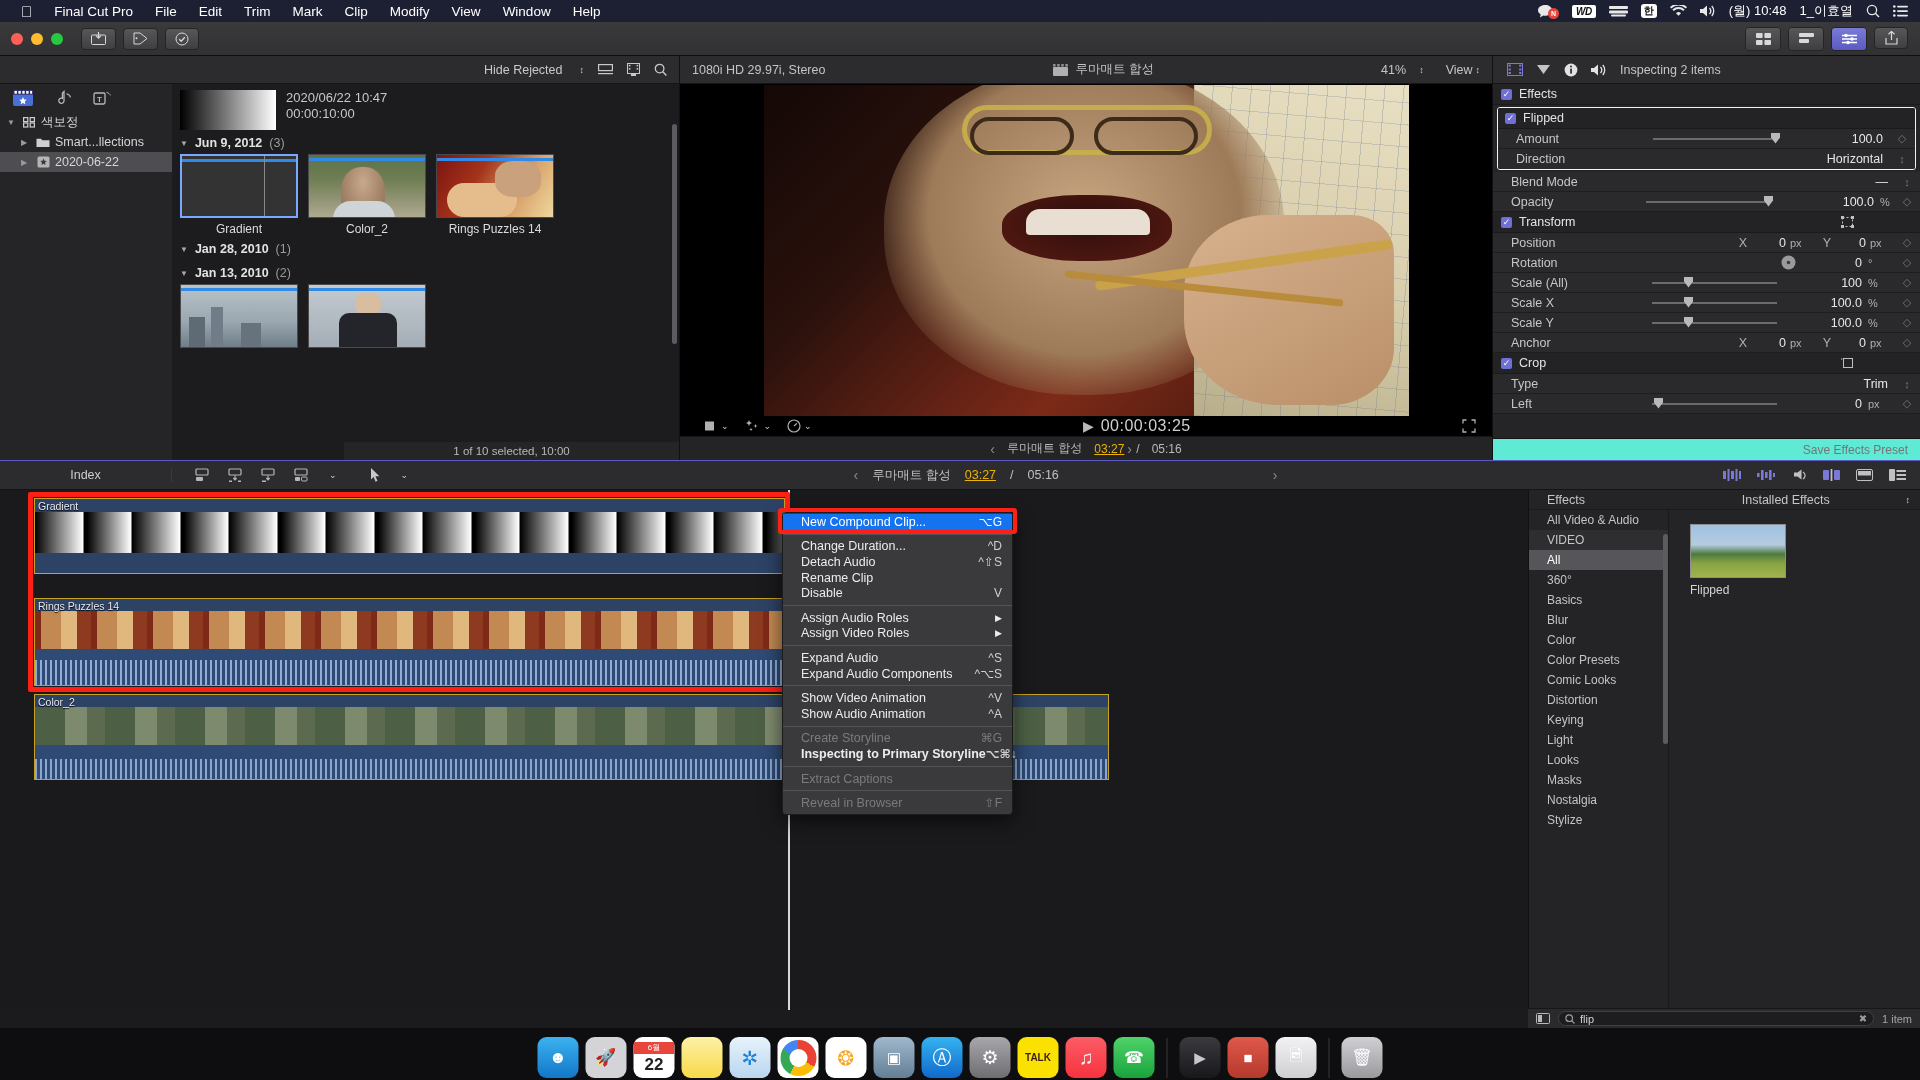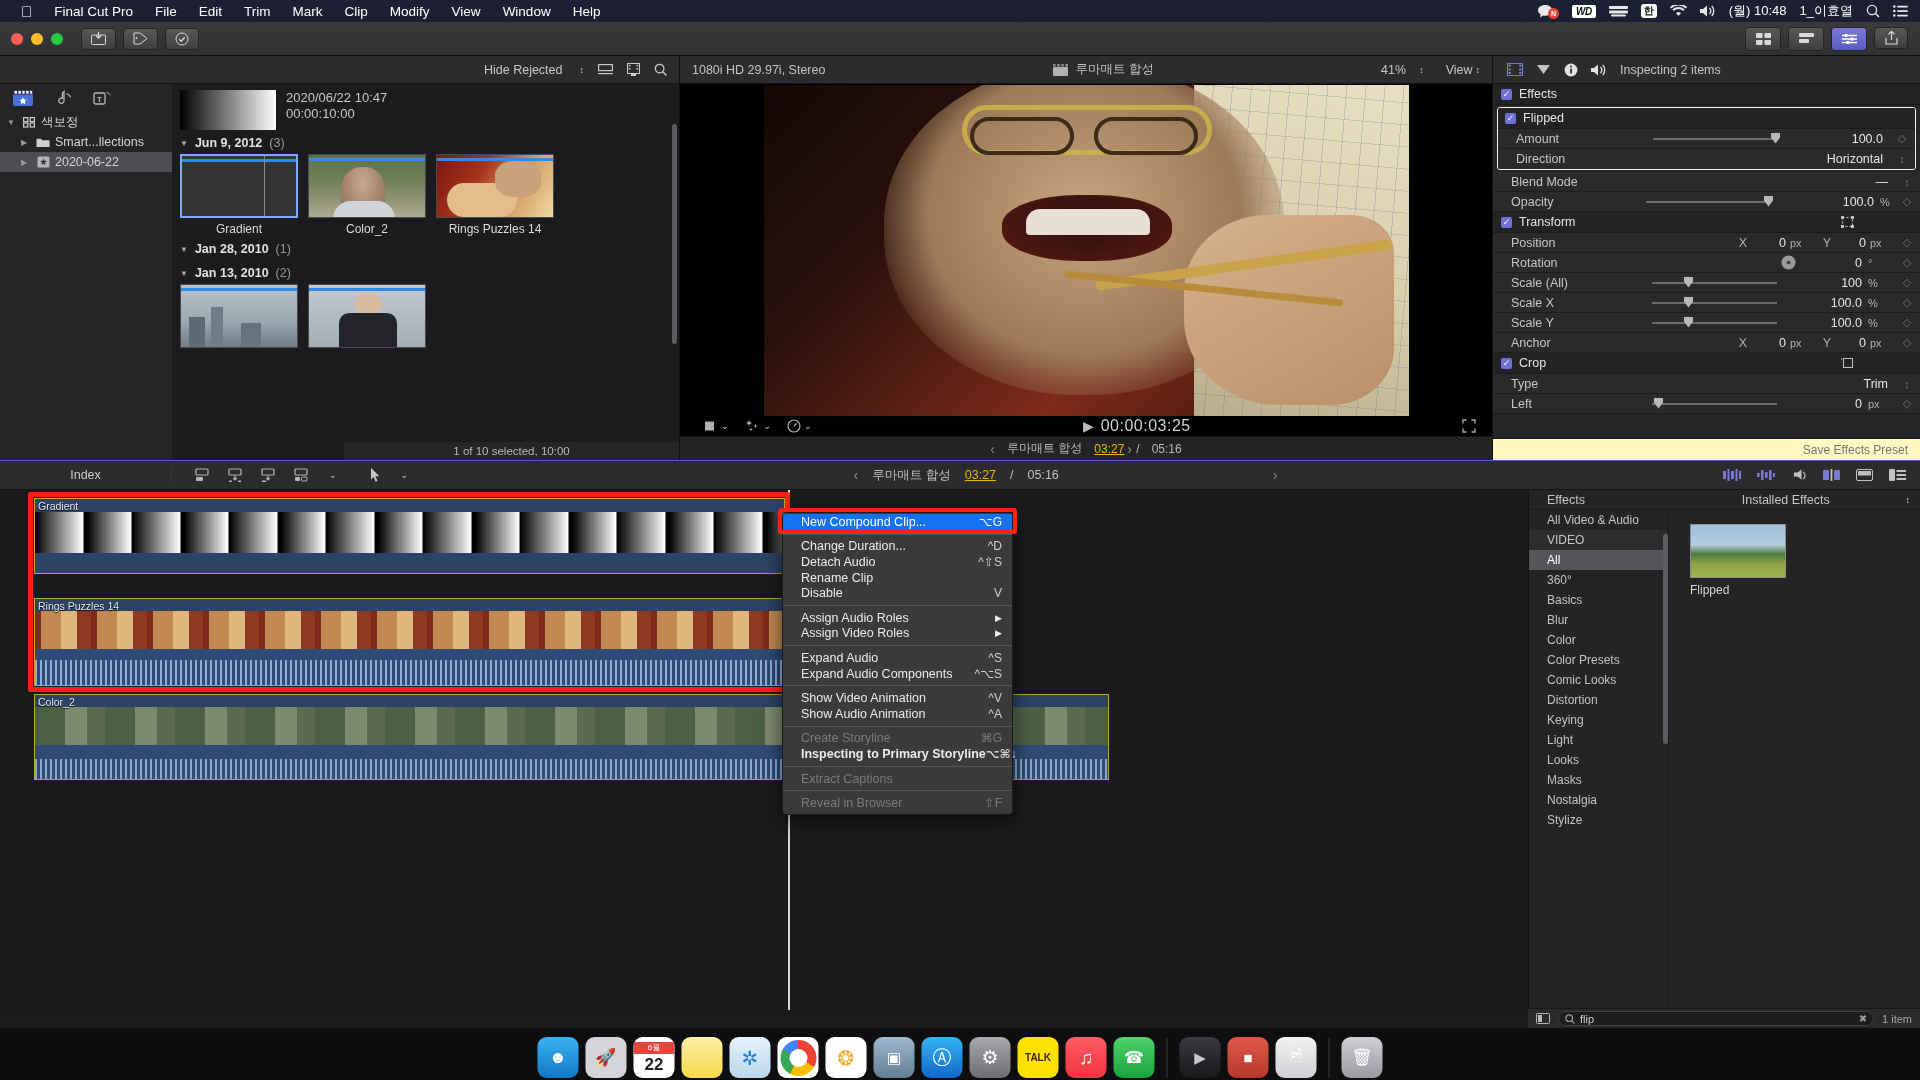--- a/index.html
+++ b/index.html
@@ -107,21 +107,21 @@
   .ins-row .lbl{width:112px;}
   .ins-row .mid{flex:1;display:flex;align-items:center;justify-content:center;gap:6px;}
   .ins-row .val{width:86px;text-align:right;color:#e6e6e8;padding-right:6px;}
   .ins-row .unit{color:#b0b0b2;font-size:11px;}
   .ins-row .kf{width:26px;text-align:center;color:#77777a;font-size:11px;}
   .slider{position:relative;width:125px;height:2px;background:#6b6b6e;}
   .sl-knob{position:absolute;top:-5px;width:9px;height:11px;background:#b9b9bb;
     clip-path:polygon(0 0,100% 0,100% 45%,50% 100%,0 45%);}
   .flipbox{margin:2px 4px;border:1px solid #f2f2f4;border-radius:3px;overflow:hidden;}
   .stepper{font-size:9px;color:#cfcfd1;margin-left:3px;}
-  .ins-foot{position:absolute;left:0;right:0;bottom:0;height:22px;background:#fef9c3;
+  .ins-foot{position:absolute;left:0;right:0;bottom:0;height:22px;background:#5eead4;
     border-top:1px solid #151516;display:flex;align-items:center;justify-content:flex-end;padding-right:12px;}
   .sv-btn{color:#757578;font-size:12px;}
 
   
   .tl-bar{position:absolute;left:0;top:460px;width:1920px;height:30px;background:#2c2c2e;
     border-top:1px solid #5a5ac2;border-bottom:1px solid #141415;display:flex;align-items:center;}
   .tl-index{width:172px;text-align:center;color:#cdcdcf;font-size:12.5px;border-right:1px solid #3a3a3c;}
   .tl-tools{display:flex;align-items:center;gap:17px;padding-left:22px;color:#b6b6b8;font-size:12px;}
   .tl-center{flex:1;display:flex;align-items:center;justify-content:center;gap:14px;color:#c0c0c2;font-size:12.5px;}
   .tl-right{display:flex;align-items:center;gap:16px;padding-right:14px;color:#b6b6b8;}

